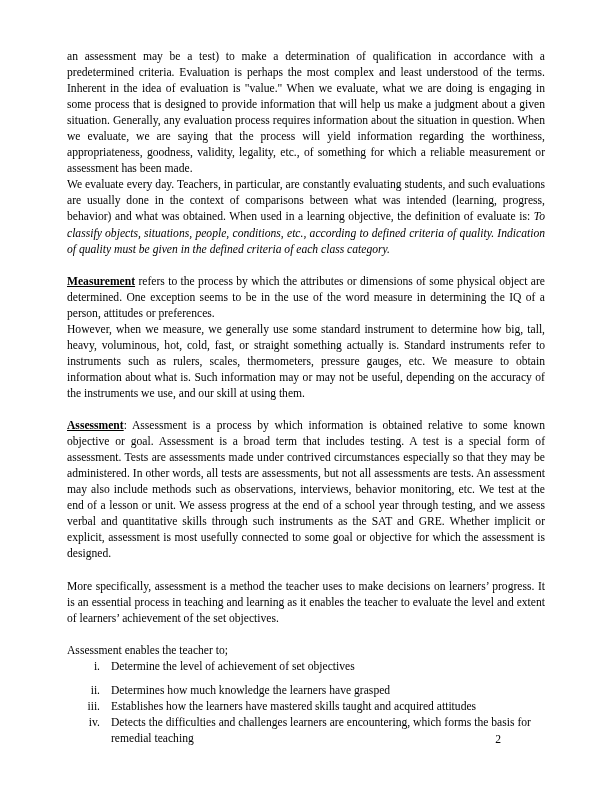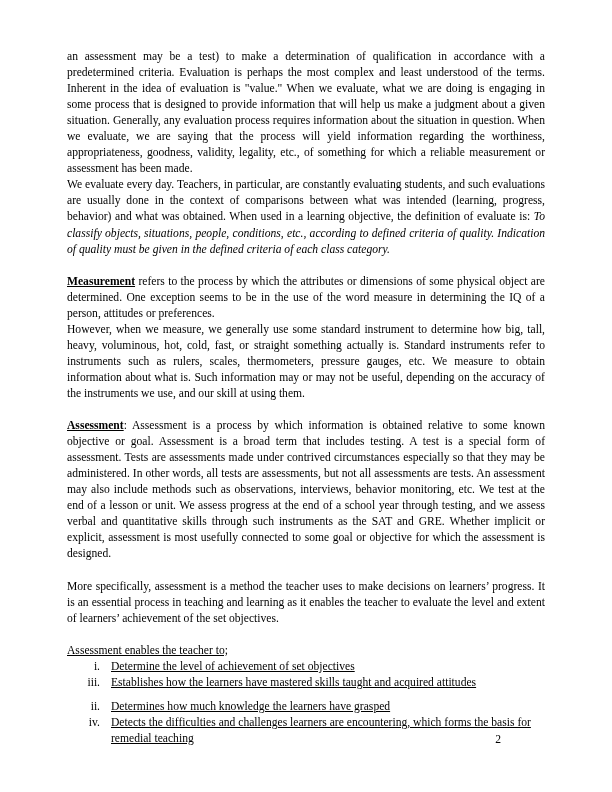--- a/index.html
+++ b/index.html
@@ -30,21 +30,20 @@
     margin: 0;
     font-size: 11.6px;
     line-height: 16.05px;
     text-align: justify;
     text-justify: inter-word;
     hyphens: none;
     -webkit-hyphens: none;
   }
   p.no-justify {
     text-align: left;
-    text-decoration: underline;
   }
   .gap-line {
     height: 16.05px;
   }
   .run-in {
     font-weight: bold;
     text-decoration: underline;
   }
   .italic-def {
     font-style: italic;
@@ -69,21 +68,20 @@
     position: absolute;
     left: 0;
     top: 0;
     width: 33px;
     text-align: right;
     font-size: 11.6px;
     line-height: 16.05px;
   }
   .rn-text {
     display: block;
-    text-decoration: underline;
   }
   .page-number {
     position: absolute;
     right: 67px;
     bottom: 45px;
     font-size: 11.6px;
     line-height: 14px;
     text-align: right;
   }
 </style>
@@ -115,27 +113,27 @@
 
     <div class="gap-line"></div>
 
     <p class="body-text no-justify">Assessment enables the teacher to;</p>
 
     <ol class="rn-list">
       <li class="rn-item">
         <span class="rn-marker">i.</span>
         <span class="rn-text">Determine the level of achievement of set objectives</span>
       </li>
+      <li class="rn-item spaced">
+        <span class="rn-marker">ii.</span>
+        <span class="rn-text">Determines how much knowledge the learners have grasped</span>
+      </li>
       <li class="rn-item">
         <span class="rn-marker">iii.</span>
         <span class="rn-text">Establishes how the learners have mastered skills taught and acquired attitudes</span>
-      </li>
-      <li class="rn-item spaced">
-        <span class="rn-marker">ii.</span>
-        <span class="rn-text">Determines how much knowledge the learners have grasped</span>
       </li>
       <li class="rn-item">
         <span class="rn-marker">iv.</span>
         <span class="rn-text">Detects the difficulties and challenges learners are encountering, which forms the basis for remedial teaching</span>
       </li>
 
     </ol>
 
   </div>
 

